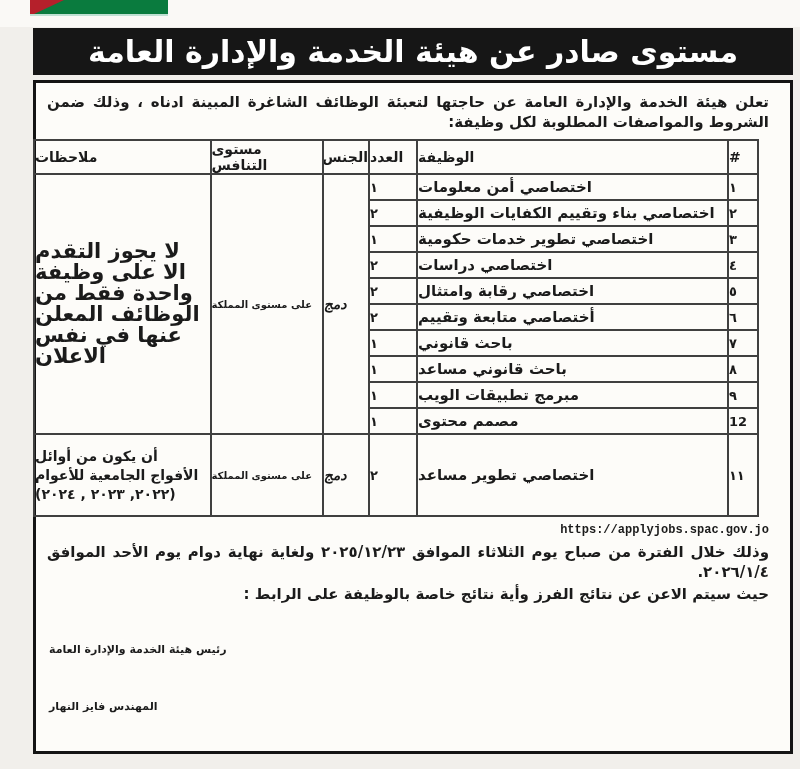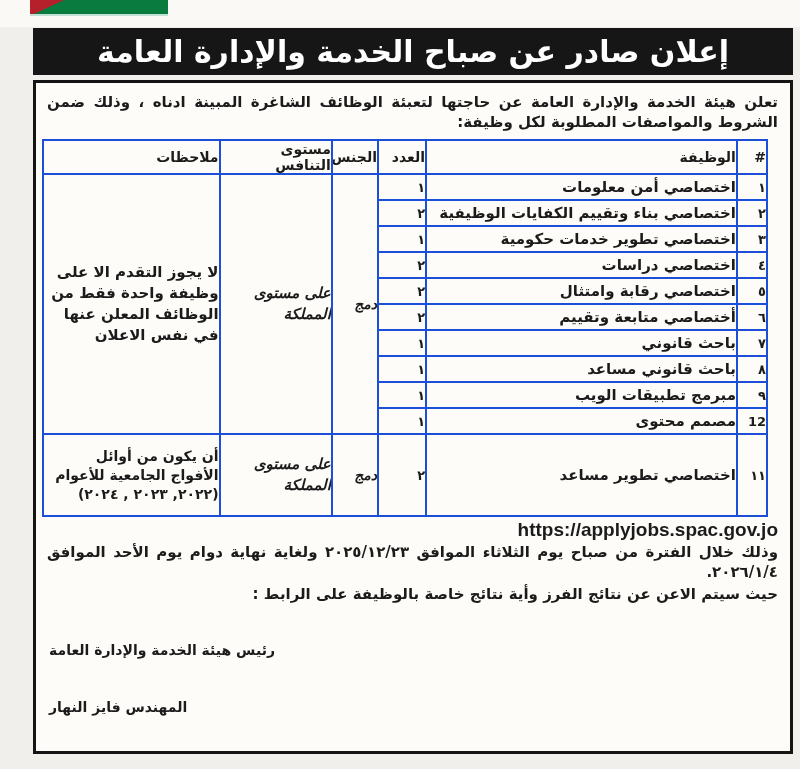--- a/index.html
+++ b/index.html
@@ -18,71 +18,71 @@
 
   .title-bar{
     position:absolute;left:33px;top:28px;width:760px;height:47px;background:#161616;
     color:#ffffff;display:flex;align-items:center;justify-content:center;
     font-size:30px;font-weight:bold;letter-spacing:0;
   }
 
   .doc{
     position:absolute;left:33px;top:80px;width:760px;height:674px;box-sizing:border-box;
     background:#fdfcf9;border:3px solid #141414;direction:rtl;
-    padding:5px 10px 0 9px;
+    padding:5px 19px 0 9px;
   }
 
   .intro{
     font-size:15px;font-weight:bold;line-height:20px;text-align:justify;
     margin:4px 2px 7px 2px;
   }
 
   table.vac{
     border-collapse:collapse;table-layout:fixed;width:726px;
     margin:0 12px 0 auto;
   }
   table.vac th,table.vac td{
-    border:2px solid #1d4ed8;text-align:right;font-weight:bold;
+    border:2px solid #404040;text-align:left;font-weight:bold;
     padding:0;overflow:hidden;vertical-align:middle;
   }
   table.vac thead th{height:21px;font-size:14px;}
   table.vac tbody tr{height:26px;}
   tr.tall-row{height:82px !important;}
   td.c-num{font-size:13px;}
   td.c-job{font-size:15px;}
   td.c-count{font-size:13px;}
   td.c-gender{vertical-align:top;padding-top:3px;font-size:14px;font-style:italic;}
-  td.c-comp{font-size:15px;line-height:21px;font-style:italic;}
-  td.c-notes{vertical-align:top;font-size:15px;line-height:21px;padding:3px 6px;margin-left:26px;}
+  td.c-comp{font-size:10px;line-height:21px;}
+  td.c-notes{vertical-align:top;font-size:21px;line-height:21px;padding:3px 6px;margin-left:26px;}
   td.c-notes2{vertical-align:middle;font-size:14px;line-height:19px;padding:2px 4px;margin-left:48px;}
 
   .footer{margin-top:3px;}
   .fpara{
     font-size:15px;font-weight:bold;line-height:20px;text-align:justify;
     margin:2px 2px 0 2px;
   }
   .furl{
-    direction:ltr;text-align:right;font-family:Liberation Sans, sans-serif;
-    font-weight:bold;font-size:19px;line-height:20px;margin:1px 2px 1px 2px;
+    direction:ltr;text-align:right;font-family:Liberation Mono, monospace;
+    font-weight:bold;font-size:12px;line-height:20px;margin:1px 2px 1px 2px;
   }
   .signature{margin-top:5px;text-align:left;padding-left:4px;}
-  .sig-line{font-size:14px;font-weight:bold;line-height:22px;margin-top:35px;}
+  .sig-line{font-size:11px;font-weight:bold;line-height:22px;margin-top:35px;}
 </style>
 </head>
 <body>
 
 <div class="top-strip"></div>
 
 <div class="flag">
   <div class="flag-red"></div>
   <div class="flag-edge"></div>
 </div>
 
 <div class="title-bar">
-  <span>إعلان صادر عن صباح الخدمة والإدارة العامة</span>
+  <span>مستوى صادر عن هيئة الخدمة والإدارة العامة</span>
 </div>
 
 <div class="doc">
 
   <div class="intro">تعلن هيئة الخدمة والإدارة العامة عن حاجتها لتعبئة الوظائف الشاغرة المبينة ادناه ، وذلك ضمن الشروط والمواصفات المطلوبة لكل وظيفة:</div>
 
   <table class="vac" dir="rtl">
     <colgroup>
       <col style="width:30px">
         <col style="width:310px">

